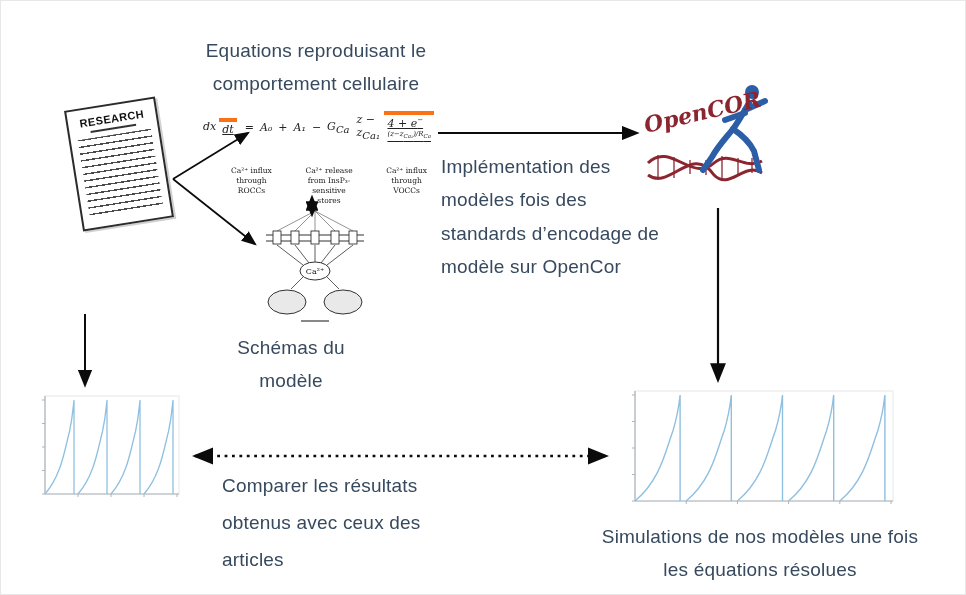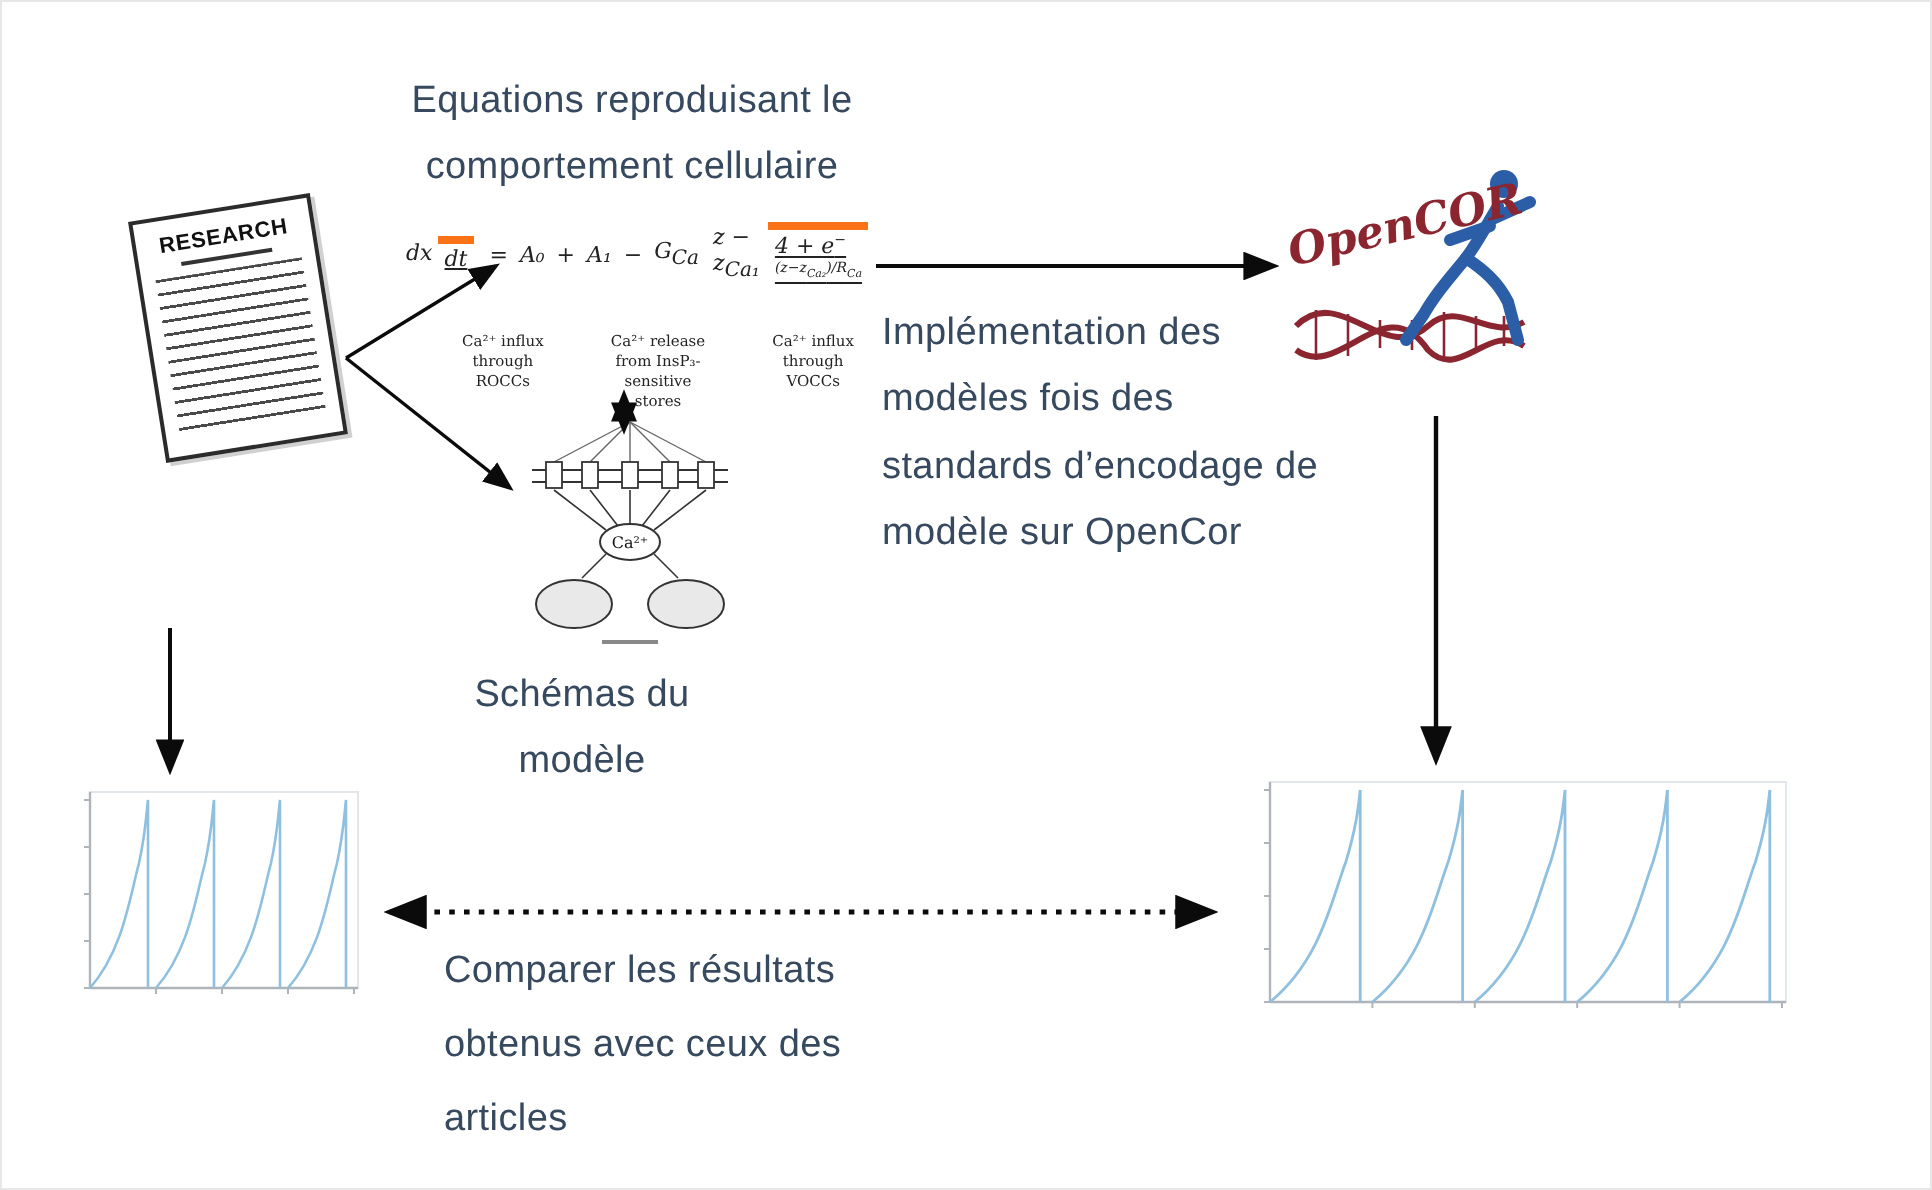--- a/index.html
+++ b/index.html
@@ -76,20 +76,22 @@
   <div class="lbl" style="left:440px; top:149px; width:218px;">Implémentation des
 modèles fois des
 standards d’encodage de
 modèle sur OpenCor</div>
 
 
   <div class="lbl loose" style="left:221px; top:466px; width:225px;">Comparer les résultats
 obtenus avec ceux des
 articles</div>
 
+  <div class="lbl center" style="left:583px; top:519px; width:352px;">Simulations de nos modèles une fois
+les équations résolues</div>
 
   <div class="eqbox">
     <div class="eq-math">
       <span class="frac">
         <span class="num">dx</span>
         <span class="den">dt</span>
       </span>
       <span class="op">=</span>
       <span class="t">A₀</span>
       <span class="op">+</span>

